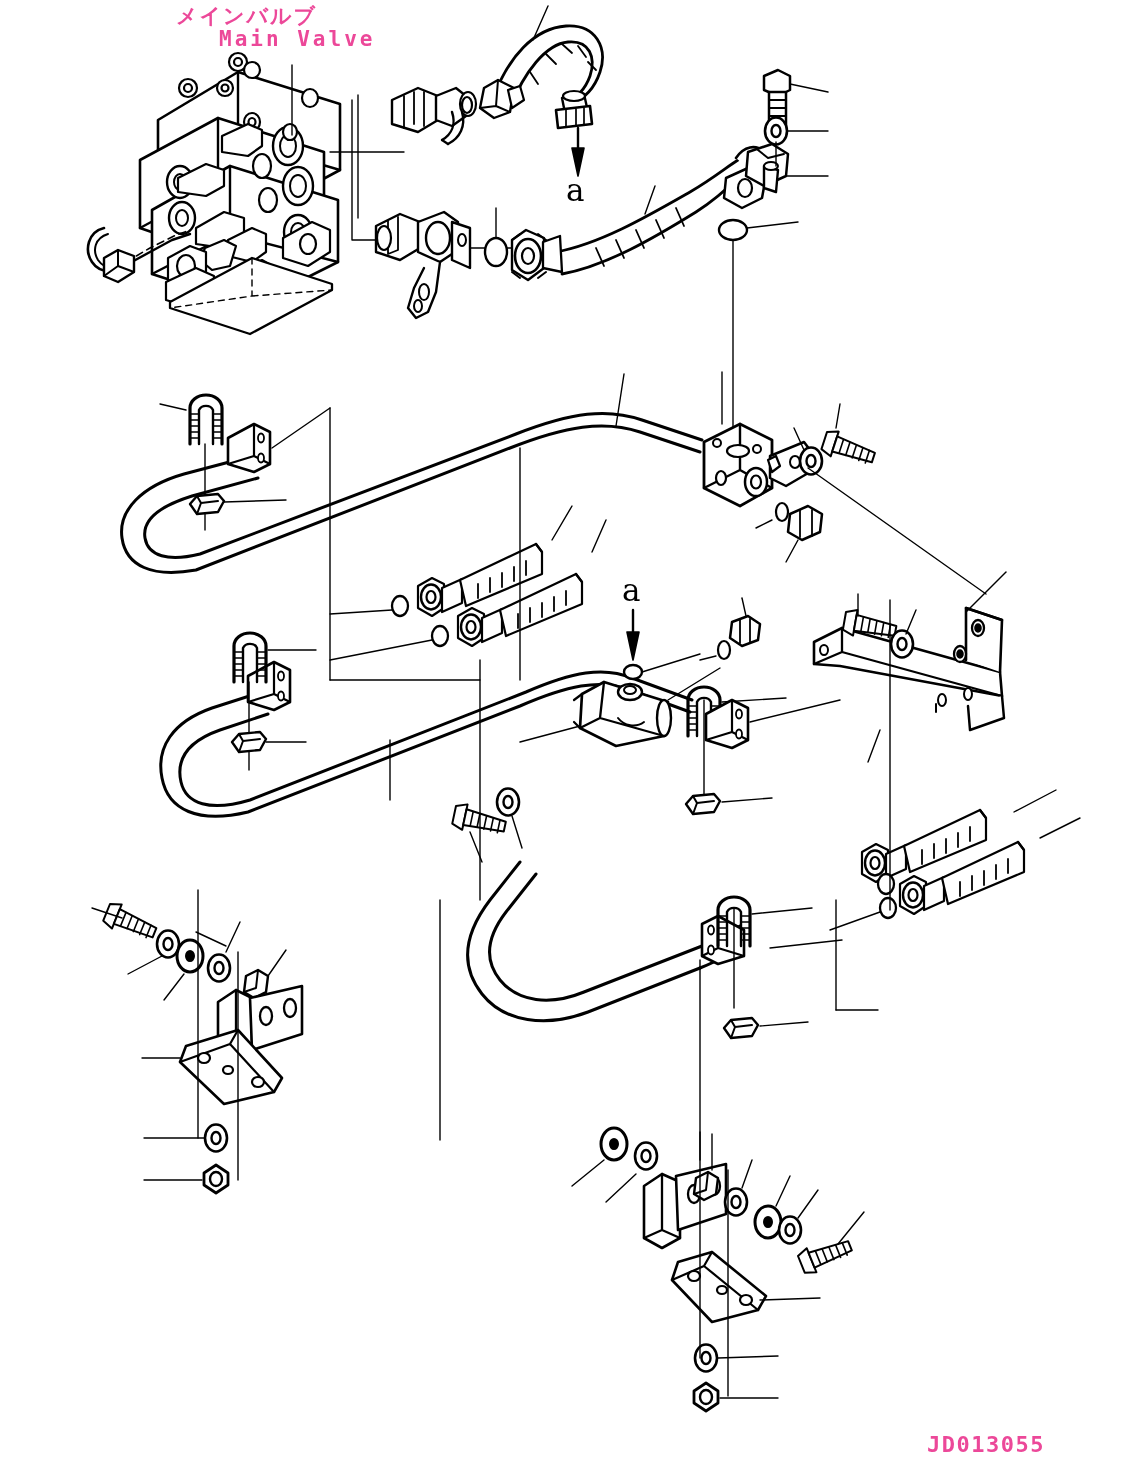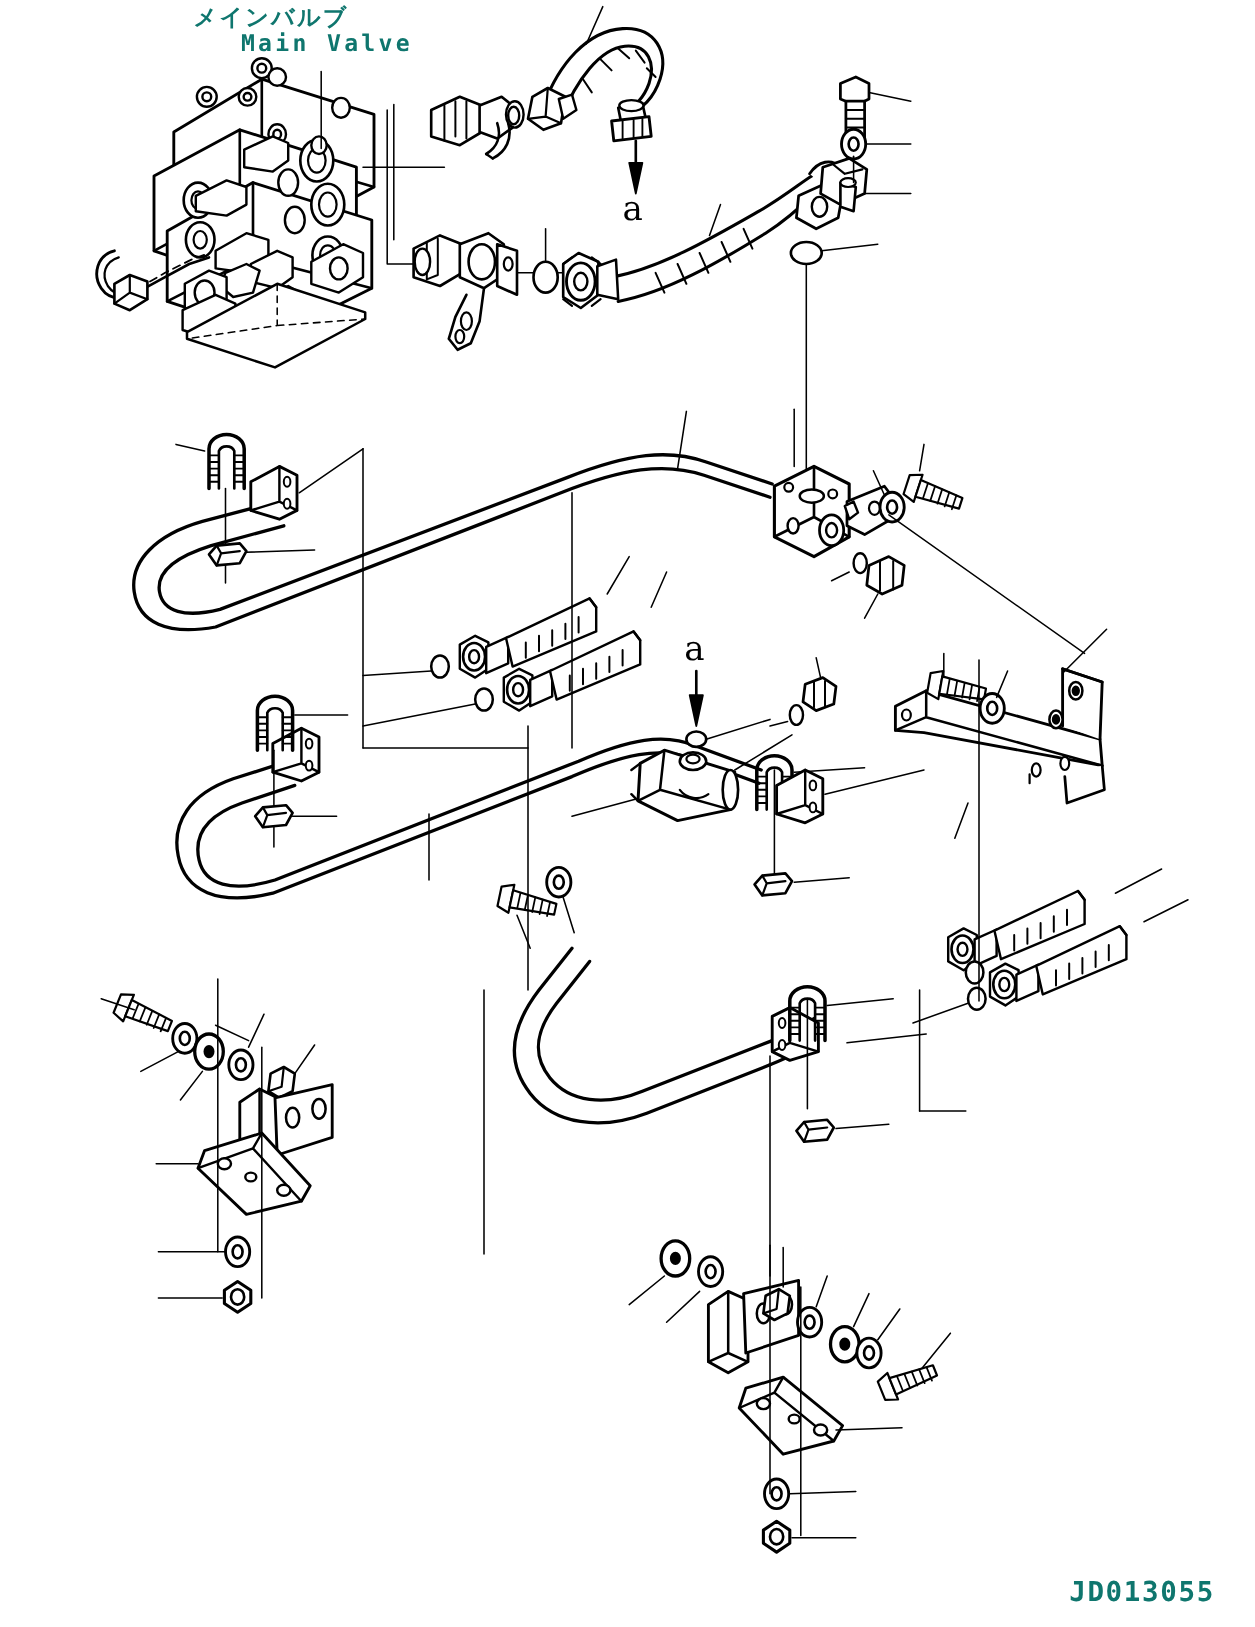--- a/index.html
+++ b/index.html
@@ -3,30 +3,30 @@
 <meta charset="utf-8">
 <title>JD013055 Main Valve Piping</title>
 <style>
   html,body{margin:0;padding:0;background:#ffffff;}
   body{
     width:1141px;height:1479px;position:relative;overflow:hidden;
     font-family:"DejaVu Sans Mono","Liberation Mono",monospace;
     color:#000;
   }
   #sheet{position:absolute;inset:0;width:1141px;height:1479px;}
-  .label{position:absolute;white-space:pre;color:#0f766e;}
+  .label{position:absolute;white-space:pre;color:#ec4899;}
   #title-jp{
     left:176px;top:2px;font-size:21px;letter-spacing:2px;
     font-family:"DejaVu Sans","Liberation Sans",sans-serif;font-weight:700;
   }
   #title-en{
     left:180px;top:27px;font-size:21px;letter-spacing:3px;font-weight:700;padding-left:39px;
   }
   #dwg-no{
-    left:972px;top:1432px;font-size:25px;letter-spacing:1.5px;font-weight:700;
+    left:927px;top:1432px;font-size:22px;letter-spacing:1.5px;font-weight:700;
   }
   .callout{
     position:absolute;font-size:31px;font-weight:400;
     font-family:"DejaVu Serif","Liberation Serif",serif;
   }
   #callout-a-top{left:566px;top:172px;}
   #callout-a-mid{left:622px;top:572px;}
   svg{display:block;}
 </style>
 </head>

